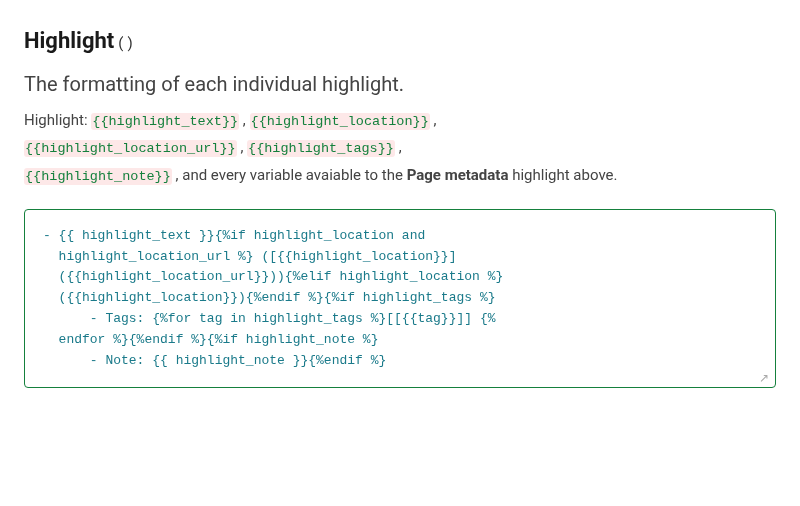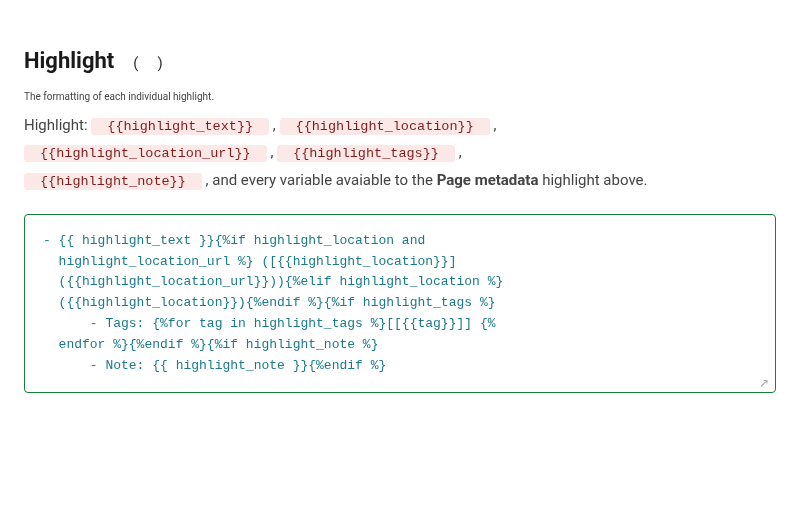--- a/index.html
+++ b/index.html
@@ -7,52 +7,51 @@
       font-family: -apple-system, BlinkMacSystemFont, 'Segoe UI', Roboto, sans-serif;
       background: #fff;
       color: #333;
       padding: 24px 24px;
       font-size: 15px;
       line-height: 1.5;
     }
     .page-title {
       display: flex;
       align-items: baseline;
-      gap: 19px;
+      gap: 4px;
       margin-bottom: 12px;
-      margin-top: 20px;
     }
     .page-title h1 {
       font-size: 22px;
       font-weight: 700;
       color: #1a1a1a;
     }
     .doc-link {
       color: #2980b9;
       font-size: 14px;
       text-decoration: none;
     }
     .description {
       color: #444;
       margin-bottom: 8px;
-      font-size: 10px;
+      font-size: 20px;
     }
     .variables-line {
       color: #444;
       margin-bottom: 4px;
       font-size: 15px;
       line-height: 1.8;
     }
     .var-tag {
       display: inline;
       background-color: #fde8e8;
-      color: #7f1d1d;
+      color: #15803d;
       font-family: 'Courier New', Courier, monospace;
       font-size: 13.5px;
-      padding: 1px 16px;
+      padding: 1px 1px;
       border-radius: 3px;
     }
     .bold-text {
       font-weight: 700;
     }
     .template-box {
       border: 1px solid #15803d;
       border-radius: 4px;
       padding: 16px 18px;
       margin-top: 20px;

